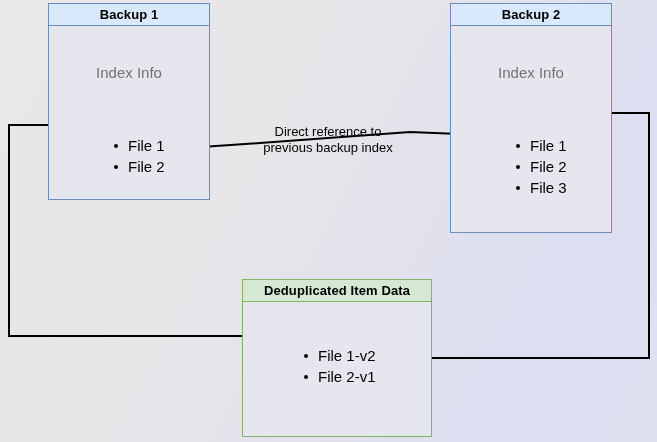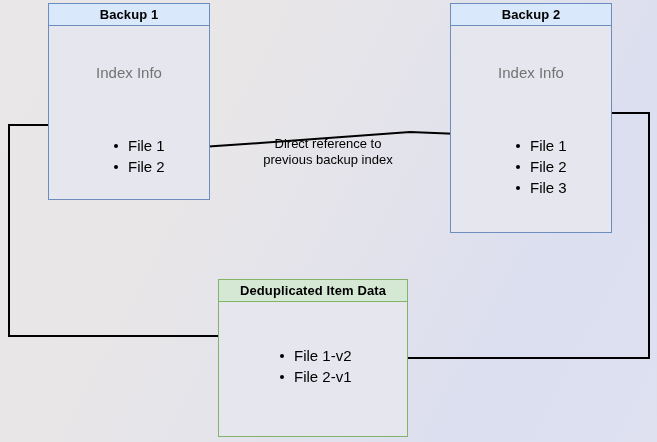--- a/index.html
+++ b/index.html
@@ -140,26 +140,26 @@
     <div class="body">
       <div class="section-label" style="top:38px;">Index Info</div>
       <ul class="bullets" style="left:47px; top:93px;">
         <li>File 1</li>
         <li>File 2</li>
         <li>File 3</li>
       </ul>
     </div>
   </div>
 
-  <div class="node green" style="left:218px; top:279px; width:190px; height:158px;">
+  <div class="node green" style="left:242px; top:279px; width:190px; height:158px;">
     <div class="title-bar">Deduplicated Item Data</div>
     <div class="body">
       <ul class="bullets" style="left:43px; top:27px;">
         <li>File 1-v2</li>
         <li>File 2-v1</li>
       </ul>
     </div>
   </div>
 
-  <div class="edge-label" style="left:253px; top:136px; width:150px;">Direct reference to
+  <div class="edge-label" style="left:253px; top:124px; width:150px;">Direct reference to
 previous backup index</div>
 
 </div>
 
 </body></html>

